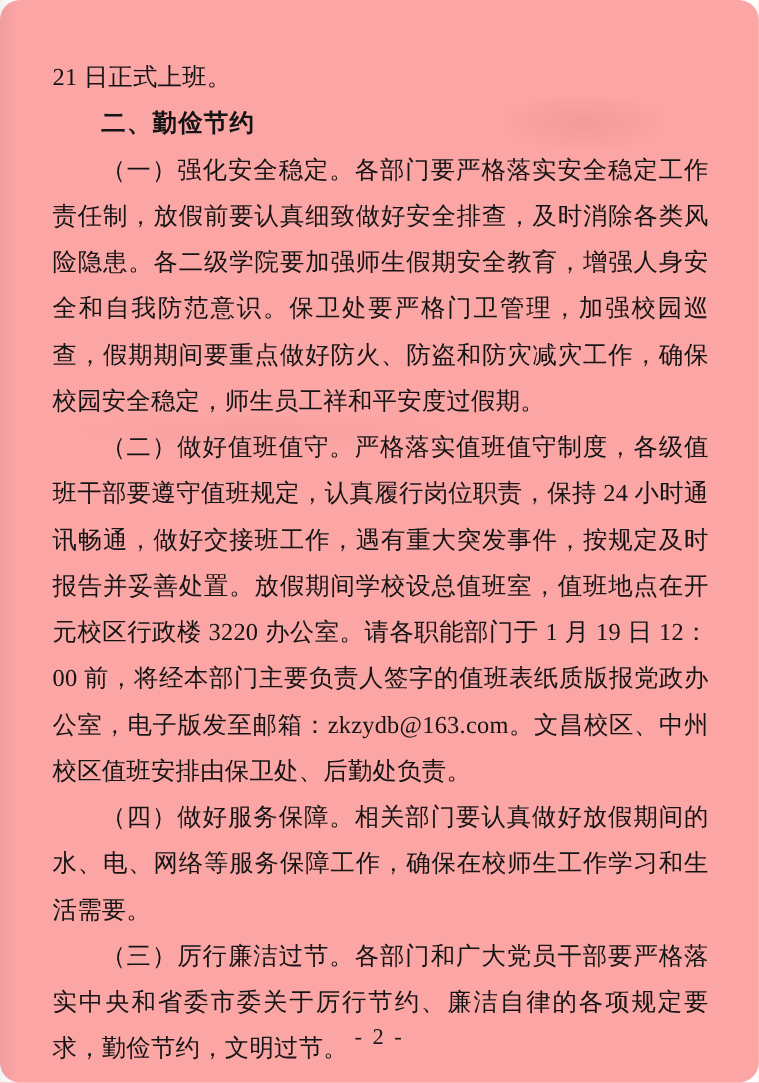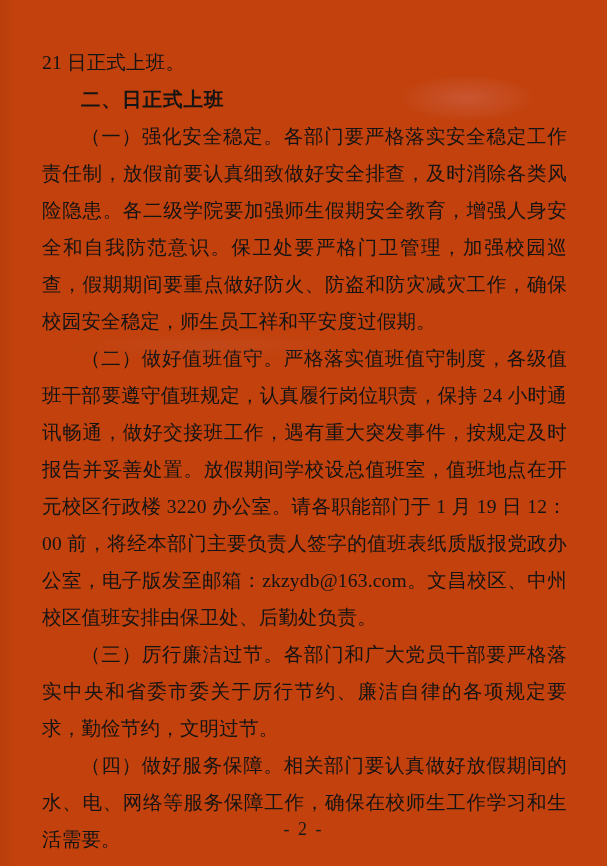--- a/index.html
+++ b/index.html
@@ -11,23 +11,24 @@
     height: 866px;
     background: #ffffff;
     font-family: "Liberation Serif", "DejaVu Serif", serif;
     color: #141414;
     overflow: hidden;
   }
   .page {
     position: relative;
     width: 607px;
     height: 866px;
-    background: #c2410c;
+    background: #fca5a5;
     box-sizing: border-box;
     padding: 44px 40px 0 42px;
+    border-radius: 16px;
   }
   .doc-body {
     font-size: 19.5px;
     line-height: 37px;
     text-align: justify;
     text-justify: inter-ideograph;
     letter-spacing: 0.2px;
   }
   .para {
     margin: 0;
@@ -90,35 +91,35 @@
   <div class="smudge smudge-1"></div>
   <div class="smudge smudge-2"></div>
 
   <div class="doc-body">
 
     <p class="para">
       <span>21 日正式上班。</span>
     </p>
 
     <p class="heading">
-      <span>二、日正式上班</span>
+      <span>二、勤俭节约</span>
     </p>
 
     <p class="para indent">
       <span class="bold">（一）强化安全稳定。</span><span>各部门要严格落实安全稳定工作责任制，放假前要认真细致做好安全排查，及时消除各类风险隐患。各二级学院要加强师生假期安全教育，增强人身安全和自我防范意识。保卫处要严格门卫管理，加强校园巡查，假期期间要重点做好防火、防盗和防灾减灾工作，确保校园安全稳定，师生员工祥和平安度过假期。</span>
     </p>
 
     <p class="para indent">
       <span class="bold">（二）做好值班值守。</span><span>严格落实值班值守制度，各级值班干部要遵守值班规定，认真履行岗位职责，保持 24 小时通讯畅通，做好交接班工作，遇有重大突发事件，按规定及时报告并妥善处置。放假期间学校设总值班室，值班地点在开元校区行政楼 3220 办公室。请各职能部门于 1 月 19 日 12：00 前，将经本部门主要负责人签字的值班表纸质版报党政办公室，电子版发至邮箱：zkzydb@163.com。文昌校区、中州校区值班安排由保卫处、后勤处负责。</span>
     </p>
 
     <p class="para indent">
-      <span class="bold">（三）厉行廉洁过节。</span><span>各部门和广大党员干部要严格落实中央和省委市委关于厉行节约、廉洁自律的各项规定要求，勤俭节约，文明过节。</span>
+      <span class="bold">（四）做好服务保障。</span><span>相关部门要认真做好放假期间的水、电、网络等服务保障工作，确保在校师生工作学习和生活需要。</span>
     </p>
 
     <p class="para indent">
-      <span class="bold">（四）做好服务保障。</span><span>相关部门要认真做好放假期间的水、电、网络等服务保障工作，确保在校师生工作学习和生活需要。</span>
+      <span class="bold">（三）厉行廉洁过节。</span><span>各部门和广大党员干部要严格落实中央和省委市委关于厉行节约、廉洁自律的各项规定要求，勤俭节约，文明过节。</span>
     </p>
 
   </div>
 
   <div class="page-number">- 2 -</div>
 </div>
 
 </body></html>

